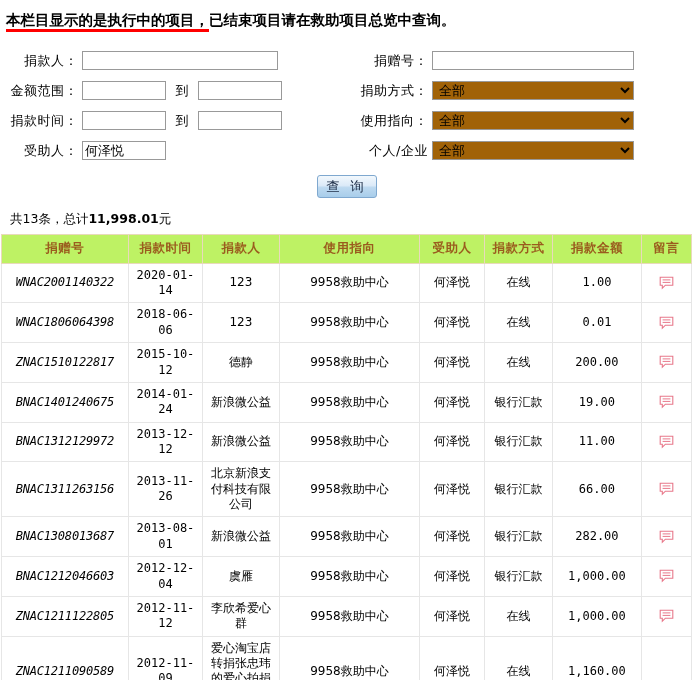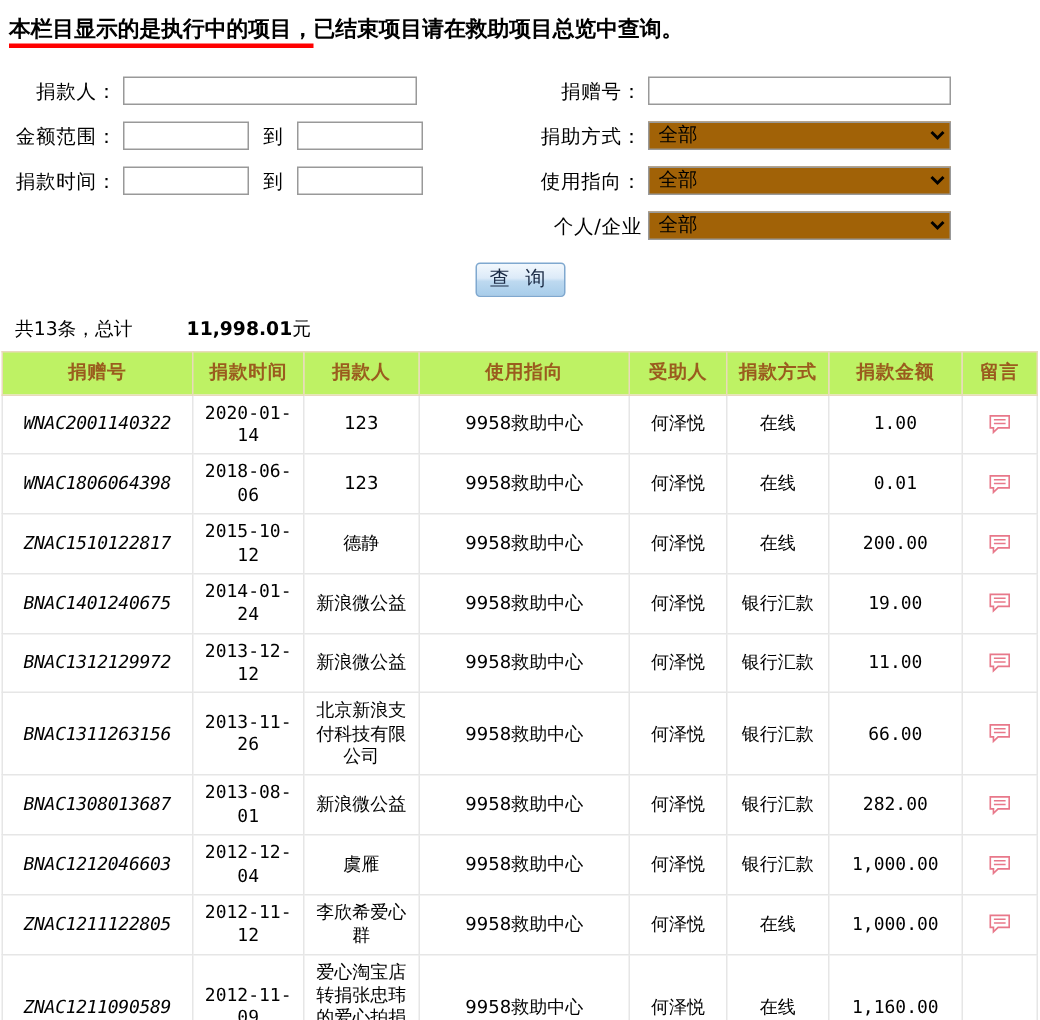--- a/index.html
+++ b/index.html
@@ -109,21 +109,21 @@
     background: linear-gradient(to bottom, #f2f8fd 0%, #dceaf8 45%, #bdd9f0 55%, #a8cdea 100%);
     cursor: pointer;
     padding: 0;
   }
 
   
   .summary {
     margin: 13px 0 6px 10px;
     font-size: 12.5px;
   }
-  .summary b { font-weight: bold; margin-left: 36px; }
+  .summary b { font-weight: bold; }
 
   
   table.results {
     border-collapse: collapse;
     width: 691px;
     margin: 0 1px;
     table-layout: fixed;
   }
   table.results th {
     background: #bef264;
@@ -201,20 +201,24 @@
       <input class="txt w-mid" type="text" value="" style="">
     </div>
 
     <div class="frow">
       <span class="flabel">捐款时间：</span>
       <input class="txt w-mid" type="text" value="" style="">
       <span class="to-lbl">到</span>
       <input class="txt w-mid" type="text" value="" style="">
     </div>
 
+    <div class="frow">
+      <span class="flabel">受助人：</span>
+      <input class="txt w-name" type="text" value="何泽悦" style="">
+    </div>
 
   </div>
 
   <div class="form-col right">
 
     <div class="frow">
       <span class="flabel">捐赠号：</span>
       <input class="txt w-right" type="text" value="" style="">
     </div>
 

